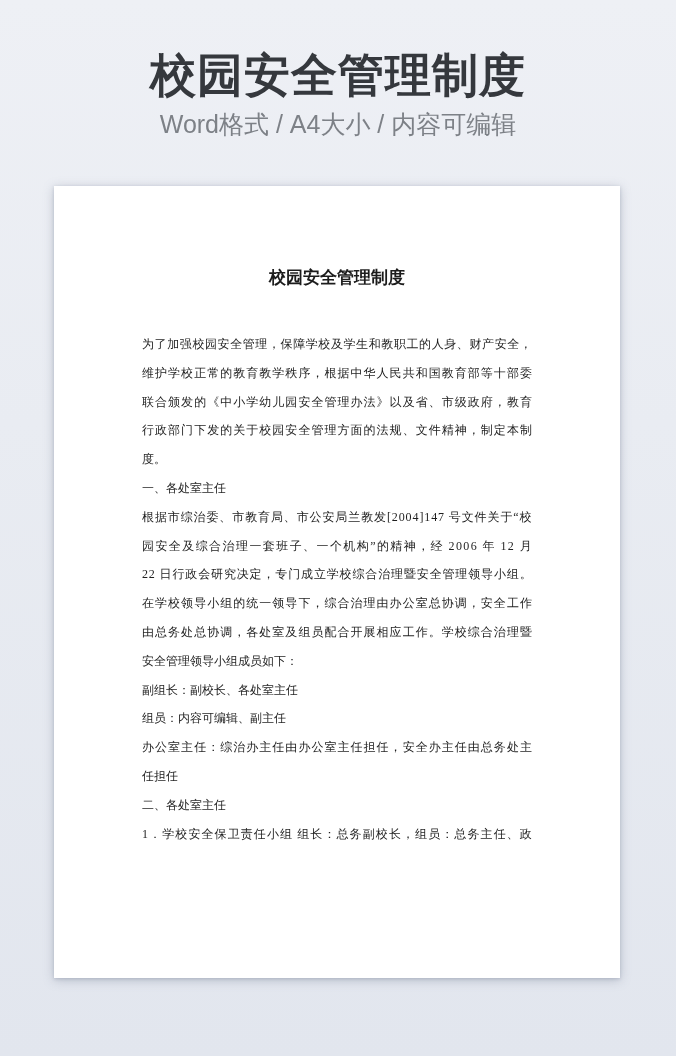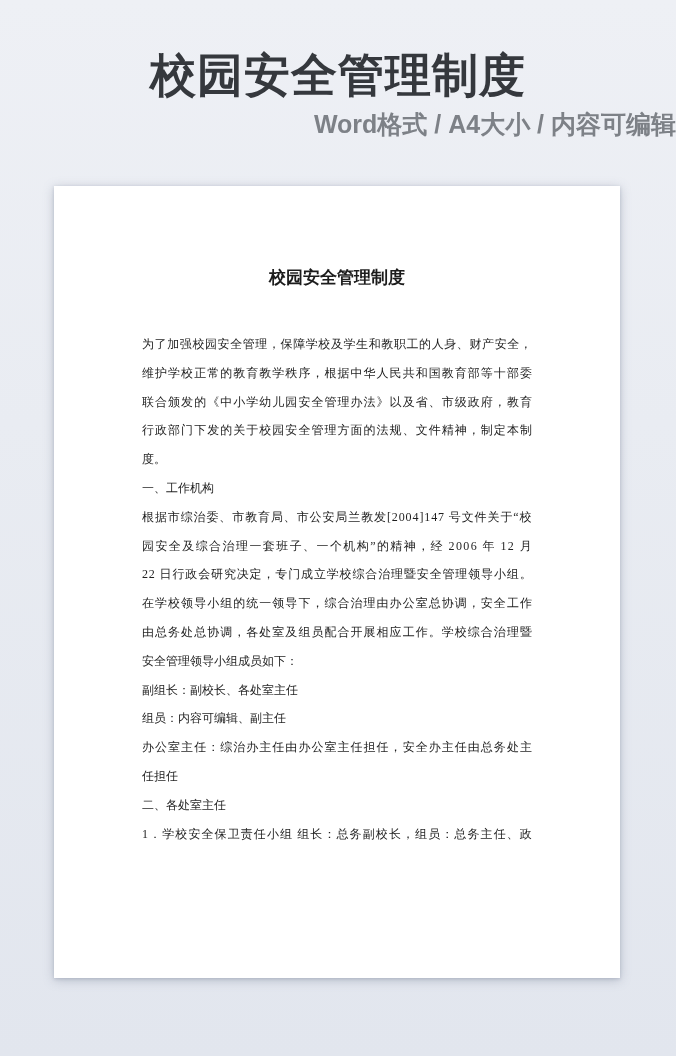--- a/index.html
+++ b/index.html
@@ -23,23 +23,22 @@
     font-size: 46px;
     line-height: 50px;
     font-weight: 700;
     color: #35383d;
     letter-spacing: 1px;
   }
   .template-subtitle {
     margin: 9px 0 0 0;
     font-size: 25px;
     line-height: 30px;
-    font-weight: 700;
+    font-weight: 400;
     color: #7d8187;
-    text-align: right;
   }
   .a4-page {
     position: absolute;
     left: 54px;
     top: 186px;
     width: 566px;
     height: 792px;
     background: #ffffff;
     box-shadow: 0 2px 10px rgba(110, 120, 145, 0.38), 0 1px 3px rgba(110, 120, 145, 0.25);
     box-sizing: border-box;
@@ -209,21 +208,21 @@
         <span>件</span>
         <span>精</span>
         <span>神</span>
         <span>，</span>
         <span>制</span>
         <span>定</span>
         <span>本</span>
         <span>制</span>
       </div>
       <div class="doc-line">度。</div>
-      <div class="doc-line">一、工作机构</div>
+      <div class="doc-line">一、各处室主任</div>
       <div class="doc-line justify">
         <span>根</span>
         <span>据</span>
         <span>市</span>
         <span>综</span>
         <span>治</span>
         <span>委</span>
         <span>、</span>
         <span>市</span>
         <span>教</span>

